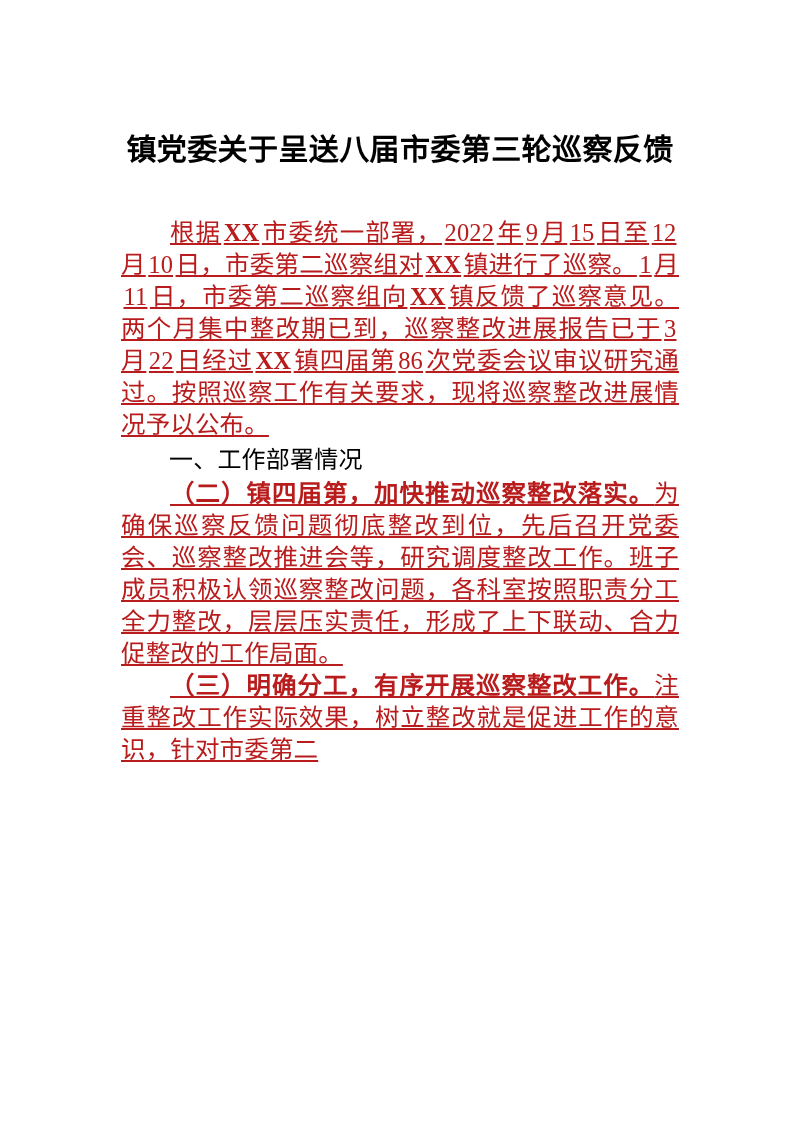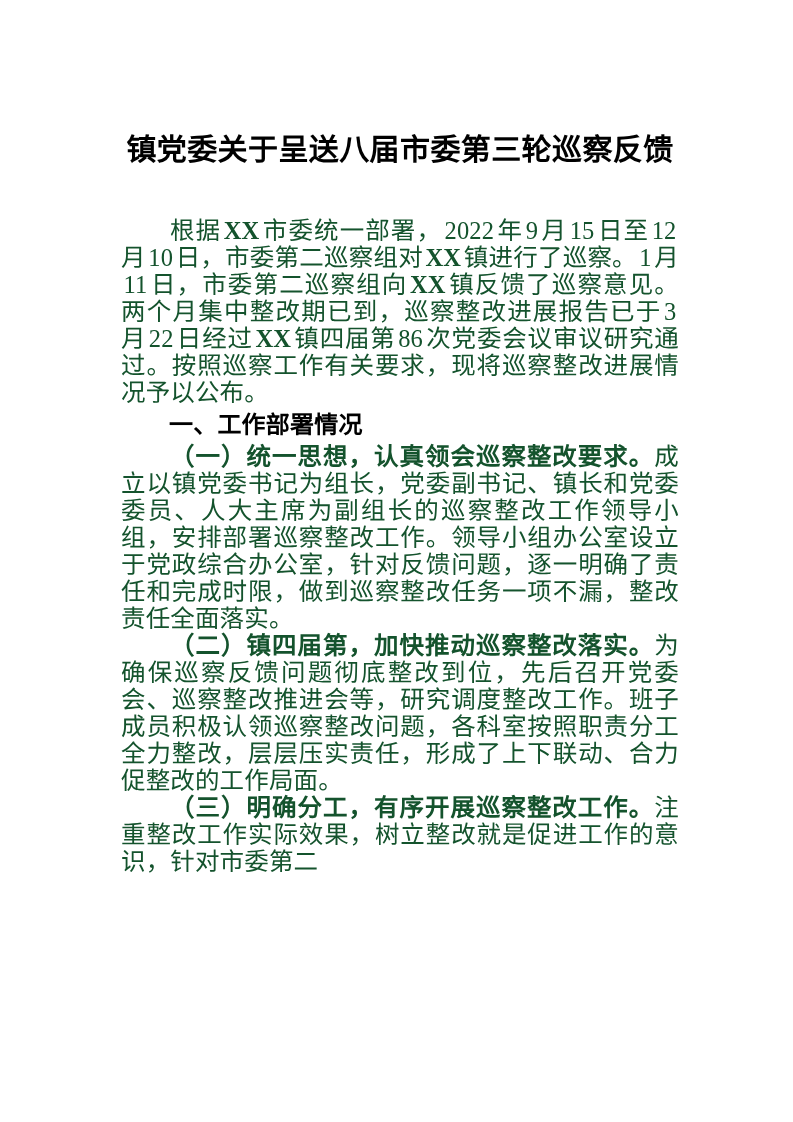--- a/index.html
+++ b/index.html
@@ -37,41 +37,42 @@
     letter-spacing: 0.4px;
     margin: 0;
     padding-top: 122px;
     word-break: break-all;
   }
 
   
   .para {
     font-family: "Liberation Serif", "DejaVu Serif", serif;
     font-size: 24.5px;
-    line-height: 27px;
-    color: #14532d;
+    line-height: 32px;
+    color: #b91c1c;
     text-align: justify;
     text-justify: inter-ideograph;
     margin: 0;
     text-indent: 49px;
     word-break: break-all;
     letter-spacing: 0.15px;
+    text-decoration: underline;
   }
 
   .para.first-body {
     margin-top: 39px;
   }
 
   
   .section-heading {
     font-family: "Liberation Sans", "DejaVu Sans", sans-serif;
     font-size: 24px;
     line-height: 37.4px;
     color: #000000;
-    font-weight: 700;
+    font-weight: 400;
     margin: 0;
     text-indent: 48px;
     letter-spacing: 0.2px;
     word-break: break-all;
   }
 
   
   .lead {
     font-weight: 700;
     font-family: "Liberation Serif", "DejaVu Serif", serif;
@@ -96,20 +97,19 @@
   <div class="content">
 
     <h1 class="doc-title">
       <span>镇党委关于呈送八届市委第三轮巡察反馈</span><br>
     </h1>
 
     <p class="para first-body"><span>根据</span><span class="lat-b">XX</span><span>市委统一部署，</span><span class="lat">2022</span><span>年</span><span class="lat">9</span><span>月</span><span class="lat">15</span><span>日至</span><span class="lat">12</span><span>月</span><span class="lat">10</span><span>日，市委第二巡察组对</span><span class="lat-b">XX</span><span>镇进行了巡察。</span><span class="lat">1</span><span>月</span><span class="lat">11</span><span>日，市委第二巡察组向</span><span class="lat-b">XX</span><span>镇反馈了巡察意见。两个月集中整改期已到，巡察整改进展报告已于</span><span class="lat">3</span><span>月</span><span class="lat">22</span><span>日经过</span><span class="lat-b">XX</span><span>镇四届第</span><span class="lat">86</span><span>次党委会议审议研究通过。按照巡察工作有关要求，现将巡察整改进展情况予以公布。</span></p>
 
     <p class="section-heading">一、工作部署情况</p>
 
-    <p class="para"><span class="lead">（一）统一思想，认真领会巡察整改要求。</span><span>成立以镇党委书记为组长，党委副书记、镇长和党委委员、人大主席为副组长的巡察整改工作领导小组，安排部署巡察整改工作。领导小组办公室设立于党政综合办公室，针对反馈问题，逐一明确了责任和完成时限，做到巡察整改任务一项不漏，整改责任全面落实。</span></p>
 
     <p class="para"><span class="lead">（二）镇四届第，加快推动巡察整改落实。</span><span>为确保巡察反馈问题彻底整改到位，先后召开党委会、巡察整改推进会等，研究调度整改工作。班子成员积极认领巡察整改问题，各科室按照职责分工全力整改，层层压实责任，形成了上下联动、合力促整改的工作局面。</span></p>
 
     <p class="para"><span class="lead">（三）明确分工，有序开展巡察整改工作。</span><span>注重整改工作实际效果，树立整改就是促进工作的意识，针对市委第二</span></p>
 
   </div>
 </div>
 
 </body></html>

